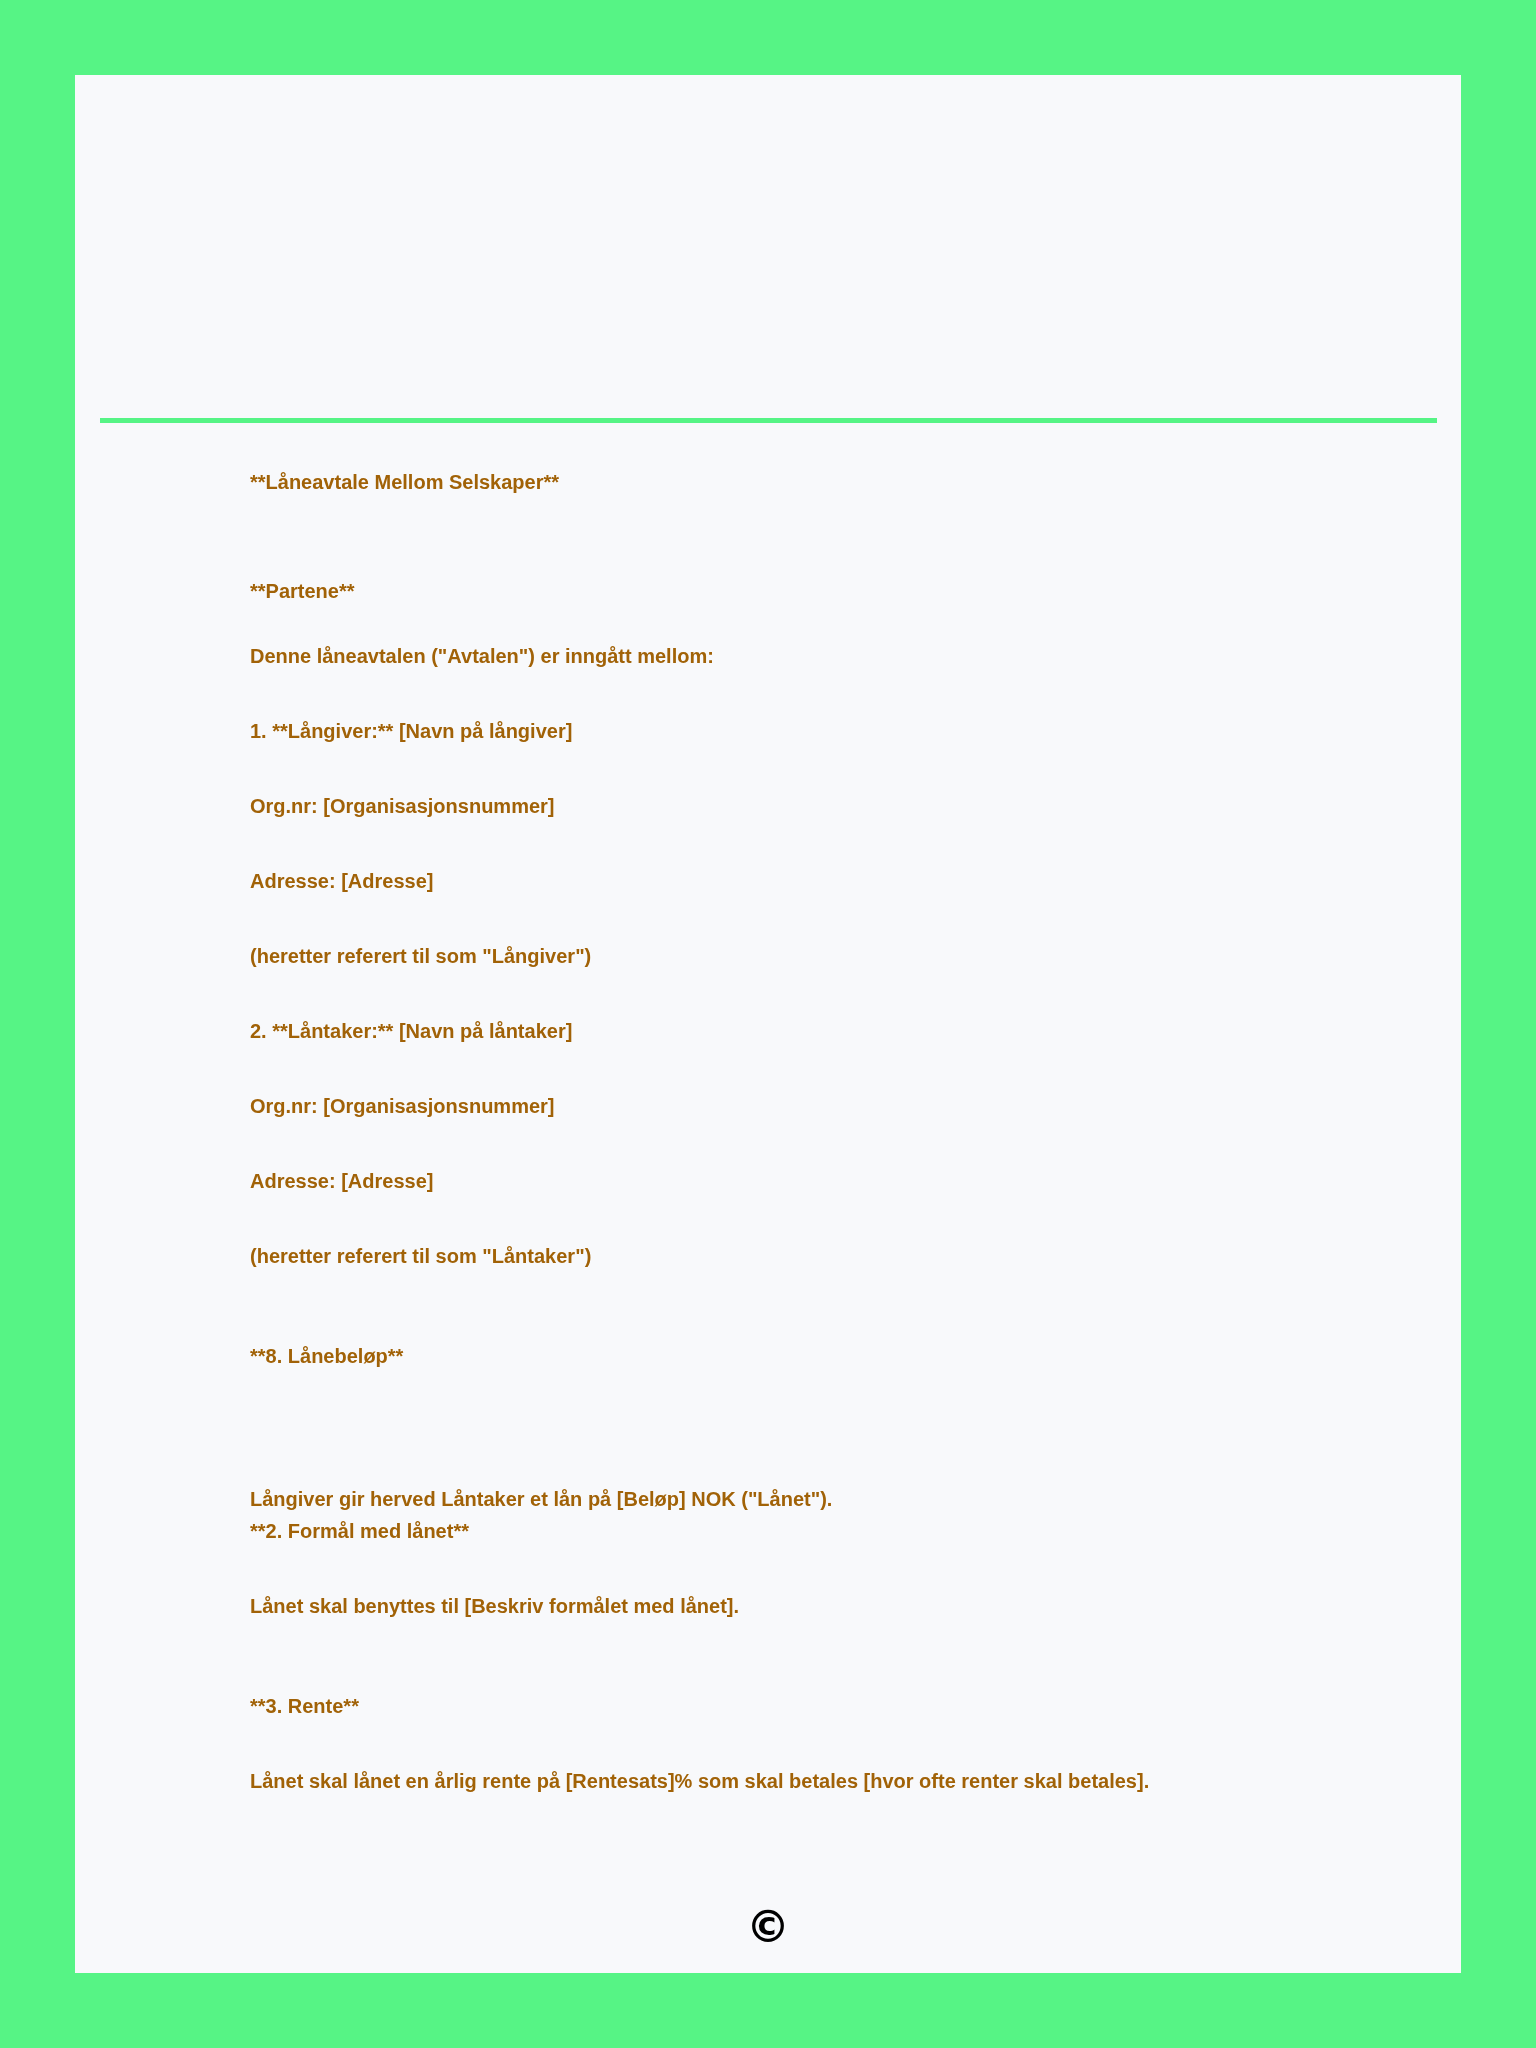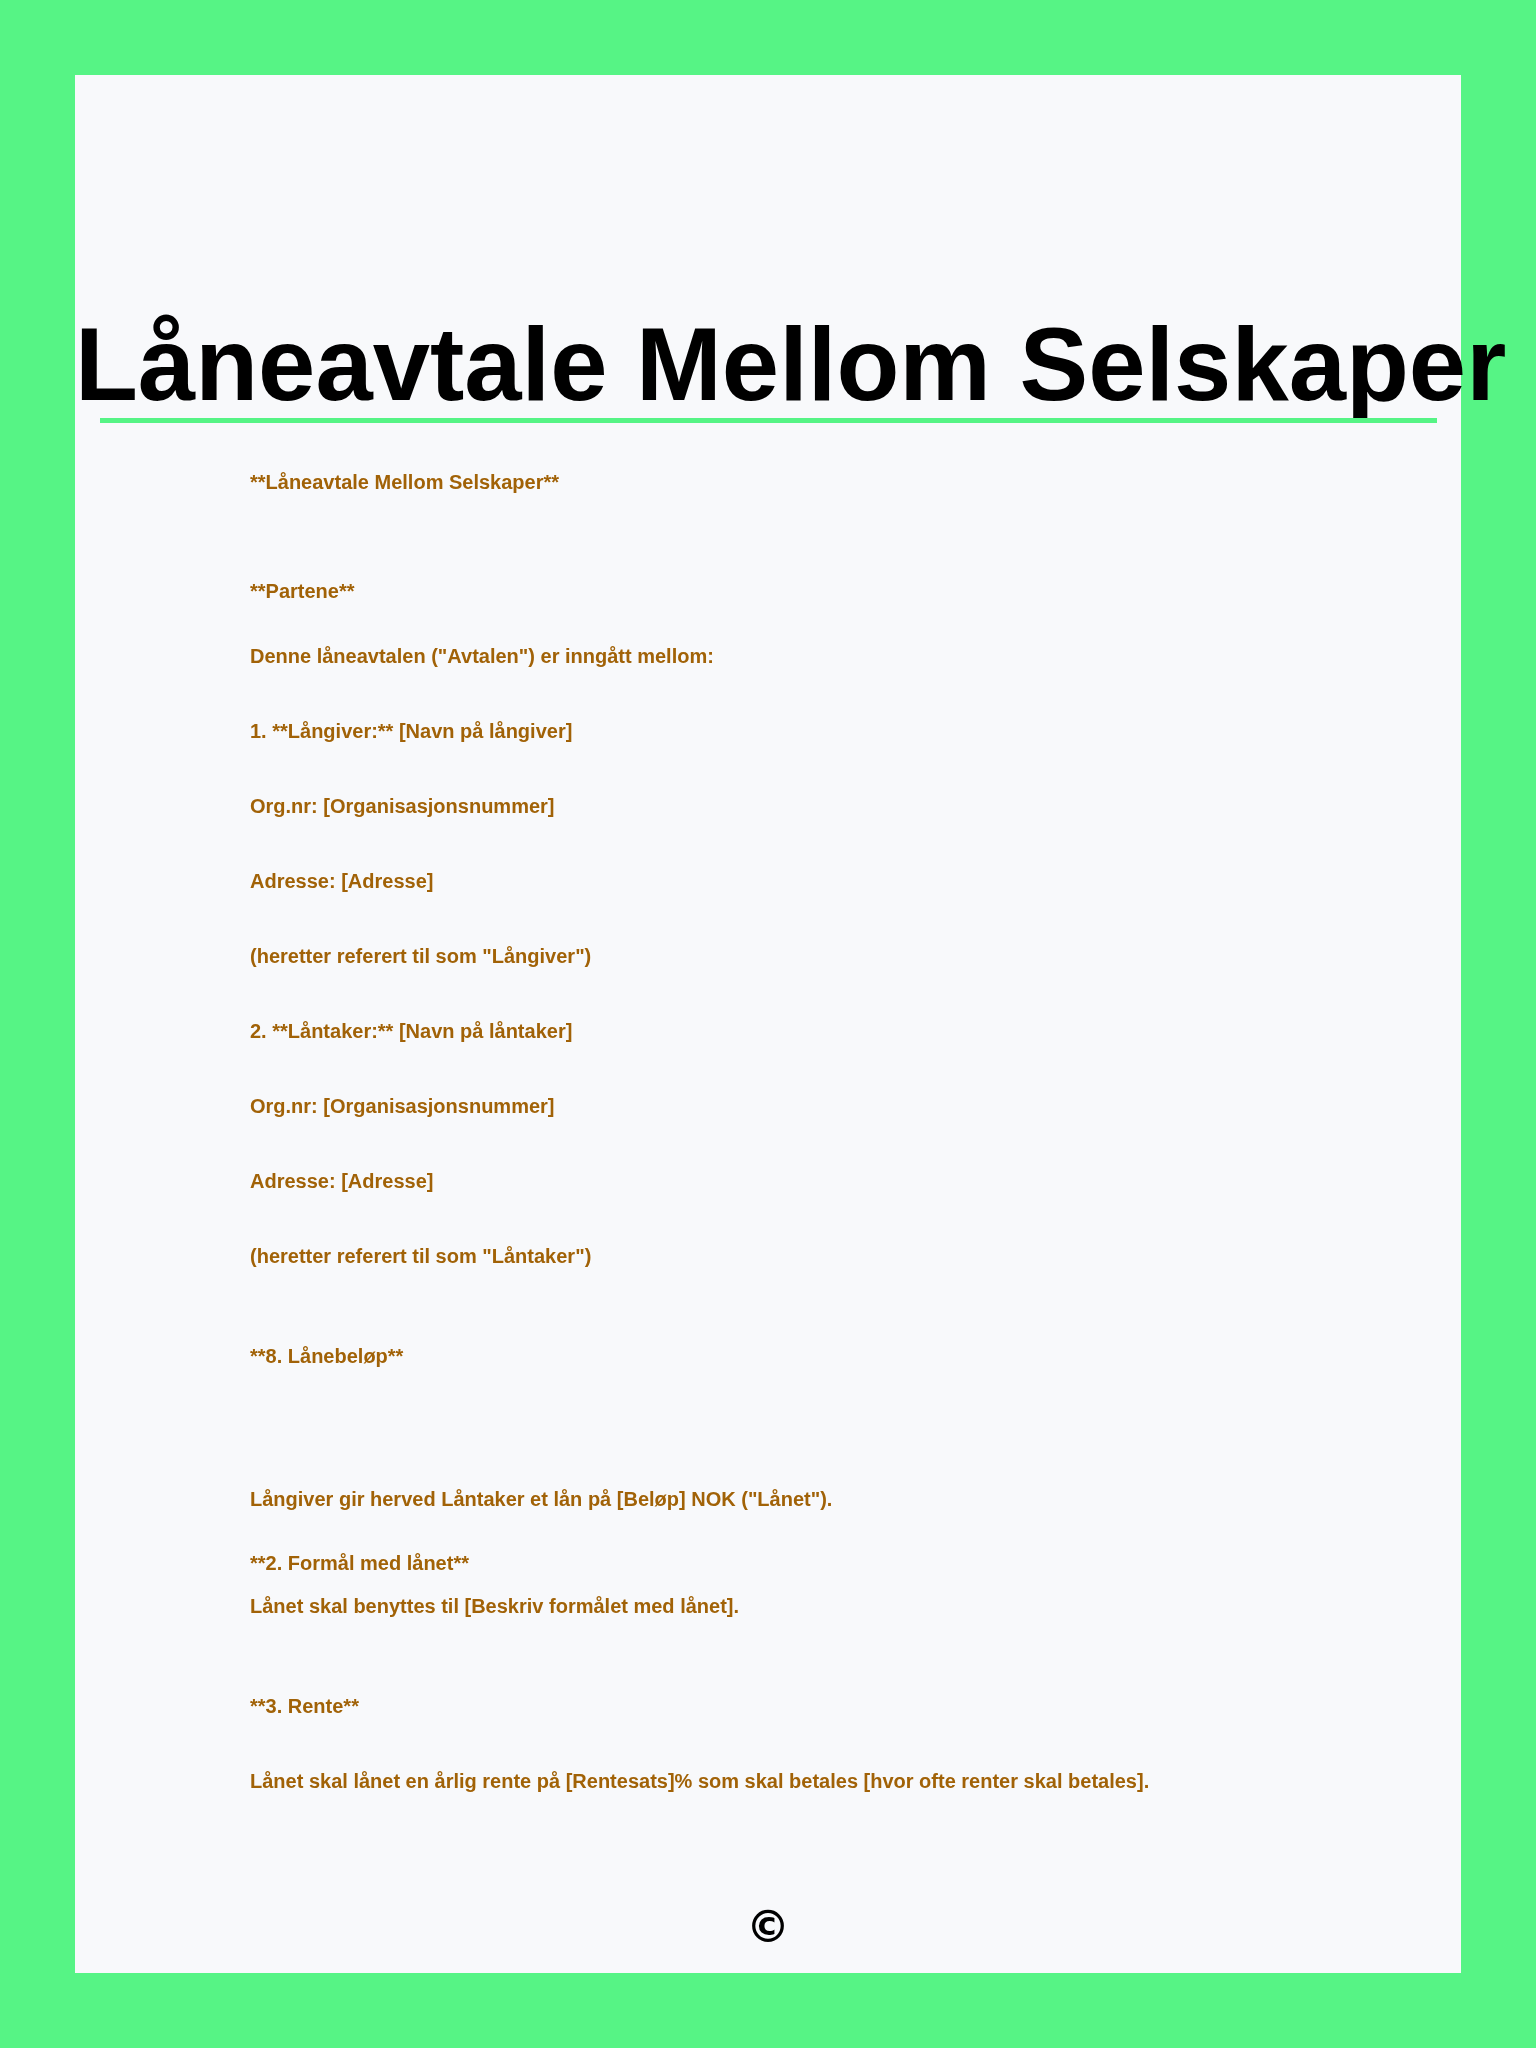--- a/index.html
+++ b/index.html
@@ -72,37 +72,36 @@
     font-weight: bold;
     font-size: 44px;
     line-height: 44px;
     color: #000;
   }
 </style>
 </head>
 <body>
 
 <div class="page">
-  <h1 class="title">Låneavtale Mellom Selskaper</h1>
   <hr class="rule">
 
   <div class="body-text">
     <div class="line" style="top:395px">**Låneavtale Mellom Selskaper**</div>
     <div class="line" style="top:504px">**Partene**</div>
     <div class="line" style="top:569px">Denne låneavtalen ("Avtalen") er inngått mellom:</div>
     <div class="line" style="top:644px">1. **Långiver:** [Navn på långiver]</div>
     <div class="line" style="top:719px">Org.nr: [Organisasjonsnummer]</div>
     <div class="line" style="top:794px">Adresse: [Adresse]</div>
     <div class="line" style="top:869px">(heretter referert til som "Långiver")</div>
     <div class="line" style="top:944px">2. **Låntaker:** [Navn på låntaker]</div>
     <div class="line" style="top:1019px">Org.nr: [Organisasjonsnummer]</div>
     <div class="line" style="top:1094px">Adresse: [Adresse]</div>
     <div class="line" style="top:1169px">(heretter referert til som "Låntaker")</div>
     <div class="line" style="top:1269px">**8. Lånebeløp**</div>
     <div class="line" style="top:1412px">Långiver gir herved Låntaker et lån på [Beløp] NOK ("Lånet").</div>
-    <div class="line" style="top:1476px">**2. Formål med lånet**</div>
+    <div class="line" style="top:1444px">**2. Formål med lånet**</div>
     <div class="line" style="top:1519px">Lånet skal benyttes til [Beskriv formålet med lånet].</div>
     <div class="line" style="top:1619px">**3. Rente**</div>
     <div class="line" style="top:1694px">Lånet skal lånet en årlig rente på [Rentesats]% som skal betales [hvor ofte renter skal betales].</div>
   </div>
 
   <div class="copyright">©</div>
 </div>
 
 </body></html>

